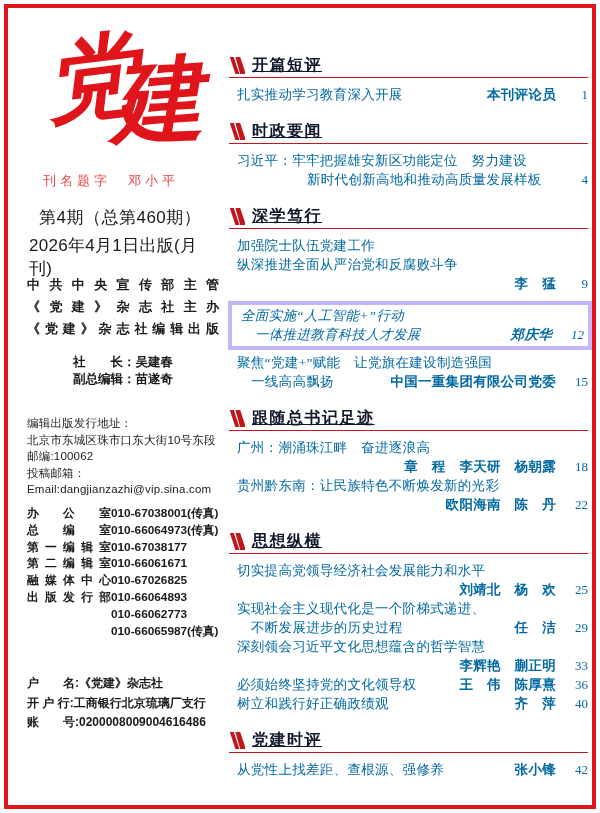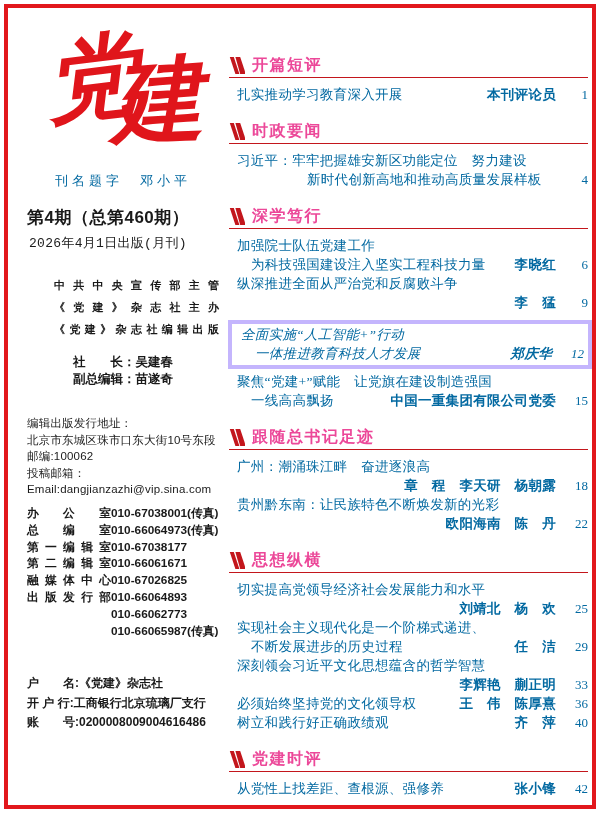--- a/index.html
+++ b/index.html
@@ -7,43 +7,43 @@
   body { width:600px; height:813px; font-family:"Liberation Sans",sans-serif; color:#1a1a1a; }
   .page { position:relative; width:600px; height:813px; background:#fff; overflow:hidden; }
   .frame { position:absolute; inset:4px; border:4px solid #e2171c; pointer-events:none; }
 
   
   .left { position:absolute; left:27px; top:30px; width:193px; height:760px; }
   .calli { position:absolute; left:0; top:0; width:193px; height:150px; }
   .calli .c { position:absolute; color:#e0151b; font-family:"DejaVu Serif",serif; font-weight:700; font-style:italic; line-height:1; }
   .calli .c1 { left:18px; top:2px; font-size:92px; transform:rotate(-7deg); }
   .calli .c2 { left:84px; top:24px; font-size:92px; transform:rotate(-4deg); }
-  .credit { position:absolute; left:28px; top:142px; font-size:13px; letter-spacing:4px; color:#0369a1; white-space:pre; }
-  .issue  { position:absolute; left:0; top:176px; font-size:17px; font-weight:700; letter-spacing:0.5px; }
-  .pub    { position:absolute; left:2px; top:204px; font-size:13px; letter-spacing:0.3px;font-family:Liberation Mono, monospace; }
+  .credit { position:absolute; left:16px; top:142px; font-size:13px; letter-spacing:4px; color:#ef4444; white-space:pre; }
+  .issue  { position:absolute; left:12px; top:176px; font-size:17px; font-weight:400; letter-spacing:0.5px; }
+  .pub    { position:absolute; left:2px; top:204px; font-size:17px; letter-spacing:0.3px; }
   .orgs   { position:absolute; left:0; top:244px; width:192px; }
-  .org-line { font-size:11px; font-weight:700; line-height:22px; text-align:justify; text-align-last:justify;margin-left:27px; }
+  .org-line { font-size:13px; font-weight:700; line-height:22px; text-align:justify; text-align-last:justify; }
   .staff  { position:absolute; left:0; top:324px; width:192px; }
   .staff-row { font-size:12.5px; font-weight:700; line-height:17px; white-space:pre;text-align:center; }
   .addr   { position:absolute; left:0; top:385px; width:193px; }
   .addr-line { font-size:11.5px; line-height:16.5px; white-space:pre; letter-spacing:0.2px; }
   .phones { position:absolute; left:0; top:475px; width:193px; }
   .phone-row { display:flex; font-size:11.8px; line-height:16.8px; font-weight:600; }
   .dept { width:84px; text-align:justify; text-align-last:justify; flex:none; }
   .num  { white-space:pre; }
   .bank { position:absolute; left:0; top:644px; width:193px; }
   .bank-row { font-size:12px; font-weight:700; line-height:19.5px; white-space:pre; }
   .bank-row .blab { white-space:pre; }
 
   
   .toc { position:absolute; left:229px; top:56px; width:359px; }
   .toc-section { margin-bottom:18px; }
   .sec-head { display:flex; align-items:center; gap:7px; border-bottom:1.5px solid #c3161c; padding-bottom:3px; margin-bottom:7px; }
   .flag { flex:none; display:block; }
-  .sec-title { color:#ec4899; font-weight:700; font-size:16px; letter-spacing:1.5px; font-family:"Liberation Sans",sans-serif; line-height:18px; }
+  .sec-title { color:#0f172a; font-weight:700; font-size:16px; letter-spacing:1.5px; font-family:"Liberation Sans",sans-serif; line-height:18px;text-decoration:underline; }
   .row { display:flex; align-items:center; line-height:19px; font-size:13.5px; color:#0369a1;
          font-family:"Liberation Serif",serif; padding-left:8px; }
   .row.ind1 { padding-left:22px; }
   .row.ind2 { padding-left:78px; }
   .row .txt { white-space:pre; letter-spacing:0.3px; }
   .row .sp  { flex:1; }
   .row .au  { font-weight:700; white-space:pre; letter-spacing:0.3px; }
   .row .pg  { min-width:20px; margin-left:12px; text-align:right; font-size:13px; flex:none; }
   .hl-box { border:4px solid #c4b5fd; margin:8px -4px 3px -1px; padding:1px 4px 2px 1px;font-style:italic; }
 </style>
@@ -157,26 +157,20 @@
           <svg class="flag" width="16" height="17" viewBox="0 0 20 21">
             <polygon points="1,0 6,0 13,21 8,21" fill="#c3161c"></polygon>
             <polygon points="8,0 14,0 20,18 20,21 14,21" fill="#c3161c"></polygon>
           </svg>
           <span class="sec-title">深学笃行</span>
         </div>
         <div class="row">
           <span class="txt">加强院士队伍党建工作</span>
           <span class="sp"></span>
         </div>
-        <div class="row ind1">
-          <span class="txt">为科技强国建设注入坚实工程科技力量</span>
-          <span class="sp"></span>
-          <span class="au">李晓红</span>
-          <span class="pg">6</span>
-        </div>
         <div class="row">
           <span class="txt">纵深推进全面从严治党和反腐败斗争</span>
           <span class="sp"></span>
         </div>
         <div class="row ind1">
           <span class="sp"></span>
           <span class="au">李　猛</span>
           <span class="pg">9</span>
         </div>
         <div class="hl-box">

